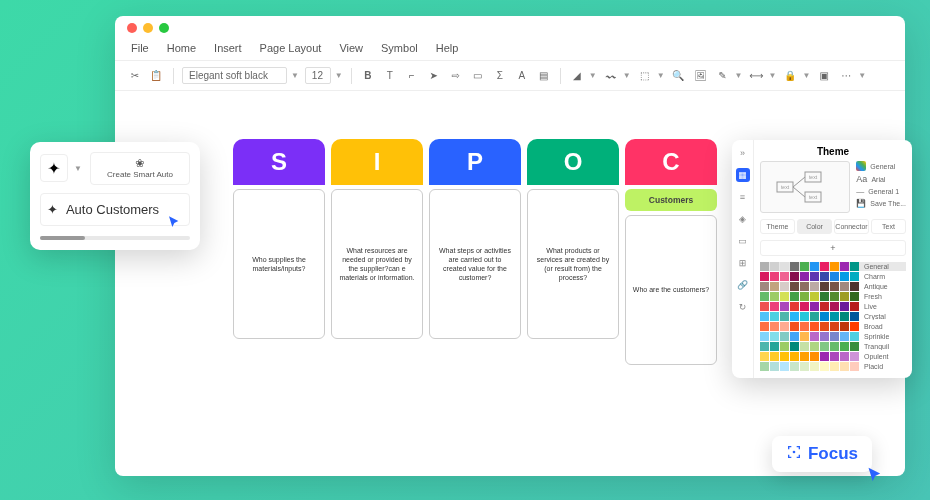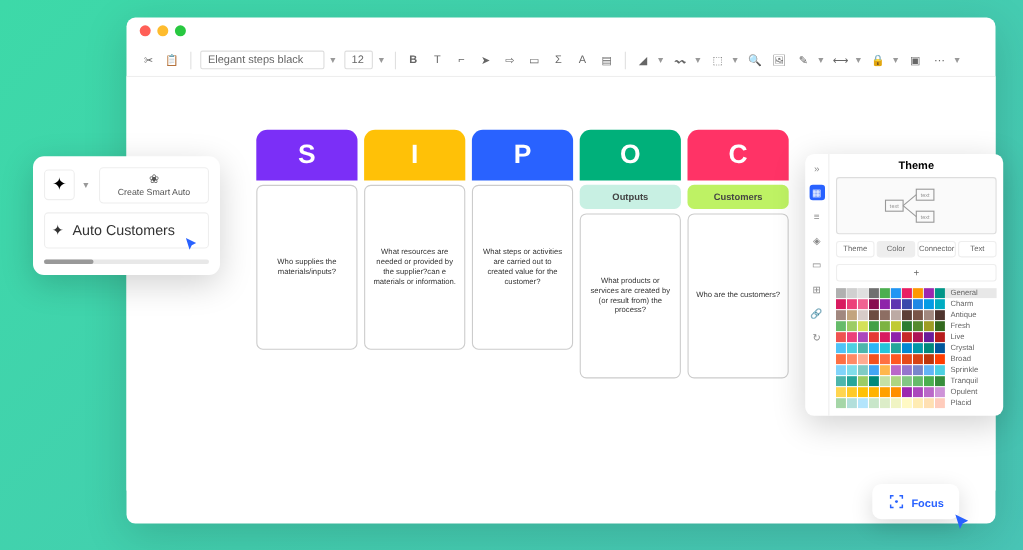--- a/index.html
+++ b/index.html
@@ -51,37 +51,46 @@
 .tp-sw{width:10px;height:10px;border-radius:2px;flex-shrink:0}
 .tp-tabs{display:flex;gap:2px;margin:6px 0;font-size:7px}
 .tp-tab{flex:1;text-align:center;padding:3px 0;border:1px solid #eee;border-radius:3px;cursor:pointer;color:#666}
 .tp-tab.active{background:#eee}
 .tp-add{text-align:center;border:1px solid #eee;border-radius:3px;padding:2px;margin-bottom:6px;cursor:pointer;color:#666}
 .swatch-row{display:flex;align-items:center;gap:1px;margin-bottom:1px}
 .swatch{width:9px;height:9px;flex-shrink:0}
 .swatch-label{font-size:7px;color:#666;margin-left:4px;flex:1;white-space:nowrap;overflow:hidden}
 .swatch-row.sel{background:#e8e8e8}
 
-.focus-btn{position:absolute;right:58px;bottom:28px;background:#fff;border-radius:8px;padding:8px 14px;display:flex;align-items:flex-end;gap:6px;box-shadow:0 6px 20px rgba(0,0,0,0.15);color:#2962ff;font-size:10px;font-weight:600}
+.focus-btn{position:absolute;right:58px;bottom:28px;background:#fff;border-radius:8px;padding:8px 14px;display:flex;align-items:flex-start;gap:6px;box-shadow:0 6px 20px rgba(0,0,0,0.15);color:#2962ff;font-size:17px;font-weight:600}
 .cursor2{position:absolute;right:44px;bottom:14px}
 </style>
 </head>
 <body>
 
 <div class="app-window">
   <div class="titlebar">
     <div class="dot red"></div>
     <div class="dot yellow"></div>
     <div class="dot green"></div>
   </div>
+  <div class="menubar">
+    <span>File</span>
+    <span>Home</span>
+    <span>Insert</span>
+    <span>Page Layout</span>
+    <span>View</span>
+    <span>Symbol</span>
+    <span>Help</span>
+  </div>
   <div class="toolbar">
     <div class="ico">✂</div>
     <div class="ico">📋</div>
     <div class="sep"></div>
-    <div class="font-select">Elegant steps black</div>
+    <div class="font-select">Elegant soft black</div>
       <span class="drop">▼</span>
     <div class="font-size">12</div>
       <span class="drop">▼</span>
     <div class="sep"></div>
     <div class="ico">
         <b>B</b>
       </div>
     <div class="ico">T</div>
     <div class="ico">⌐</div>
     <div class="ico">➤</div>
@@ -118,21 +127,20 @@
       <div class="col c1">
         <div class="letter">I</div>
         <div class="body">What resources are needed or provided by the supplier?can e materials or information.</div>
       </div>
       <div class="col c2">
         <div class="letter">P</div>
         <div class="body">What steps or activities are carried out to created value for the customer?</div>
       </div>
       <div class="col c3">
         <div class="letter">O</div>
-        <div class="label">Outputs</div>
         <div class="body">What products or services are created by (or result from) the process?</div>
       </div>
       <div class="col c4">
         <div class="letter">C</div>
         <div class="label">Customers</div>
         <div class="body">Who are the customers?</div>
       </div>
     </div>
   </div>
 </div>
@@ -171,20 +179,38 @@
         <svg width="60" height="40" viewBox="0 0 60 40">
             <rect x="2" y="15" width="16" height="10" fill="none" stroke="#999" stroke-width="1"></rect>
             <text x="10" y="22" font-size="5" fill="#999" text-anchor="middle">text</text>
             <line x1="18" y1="20" x2="30" y2="10" stroke="#999"></line>
             <line x1="18" y1="20" x2="30" y2="30" stroke="#999"></line>
             <rect x="30" y="5" width="16" height="10" fill="none" stroke="#999"></rect>
             <text x="38" y="12" font-size="5" fill="#999" text-anchor="middle">text</text>
             <rect x="30" y="25" width="16" height="10" fill="none" stroke="#999"></rect>
             <text x="38" y="32" font-size="5" fill="#999" text-anchor="middle">text</text>
           </svg>
+      </div>
+      <div class="tp-styles">
+        <div class="row">
+            <div class="tp-sw" style="background:linear-gradient(45deg,#f44336,#2196f3,#4caf50,#ffc107)"></div>
+            <span>General</span>
+          </div>
+        <div class="row">
+            <span style="font-size:9px">Aa</span>
+            <span>Arial</span>
+          </div>
+        <div class="row">
+            <span style="font-size:8px">—</span>
+            <span>General 1</span>
+          </div>
+        <div class="row">
+            <span style="font-size:8px">💾</span>
+            <span>Save The...</span>
+          </div>
       </div>
     </div>
     <div class="tp-tabs">
       <div class="tp-tab">Theme</div>
       <div class="tp-tab active">Color</div>
       <div class="tp-tab">Connector</div>
       <div class="tp-tab">Text</div>
     </div>
     <div class="tp-add">+</div>
     <div id="swatches">

